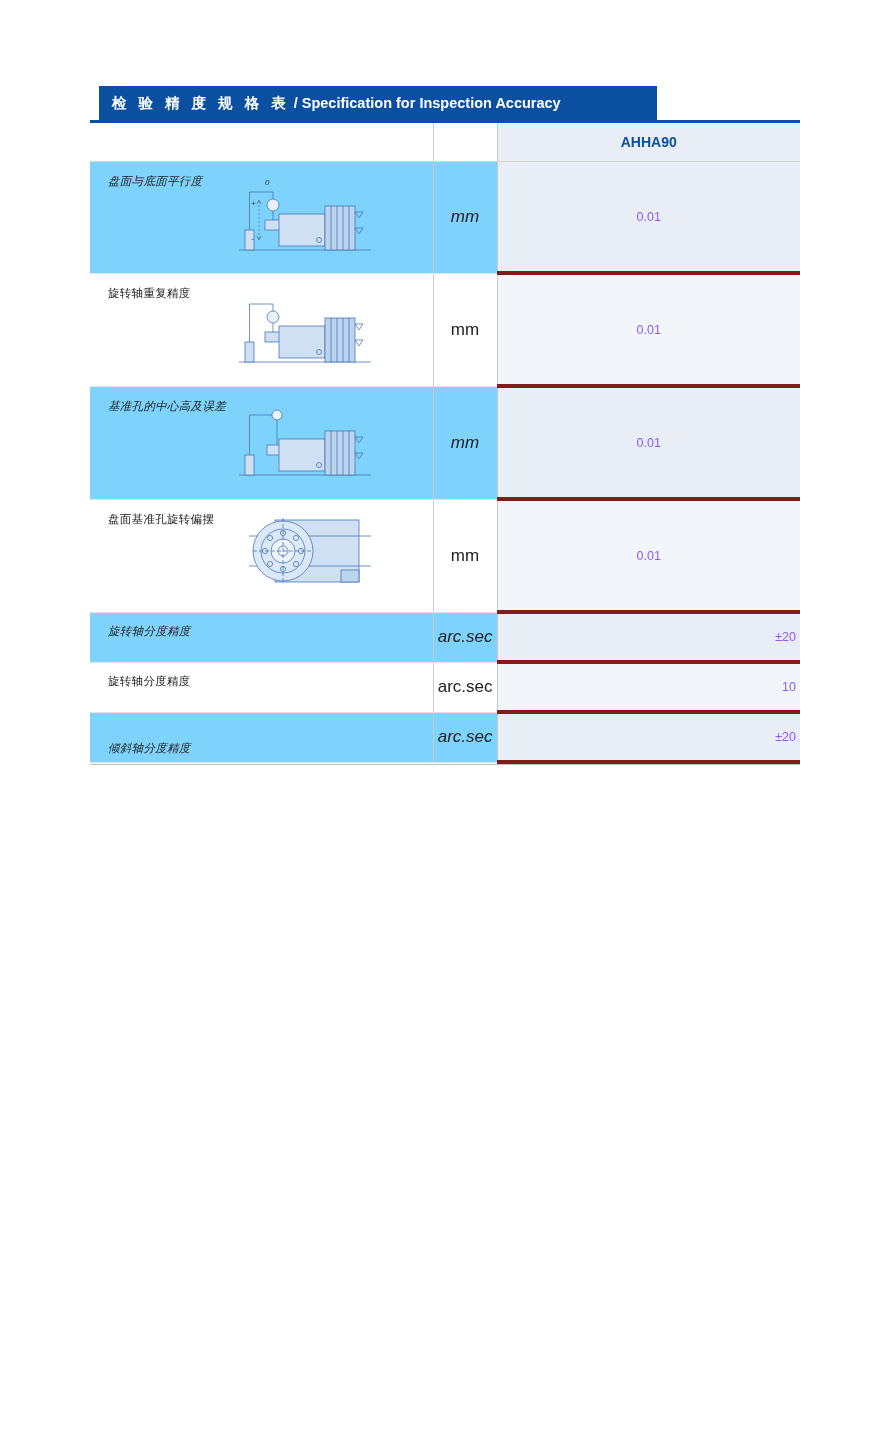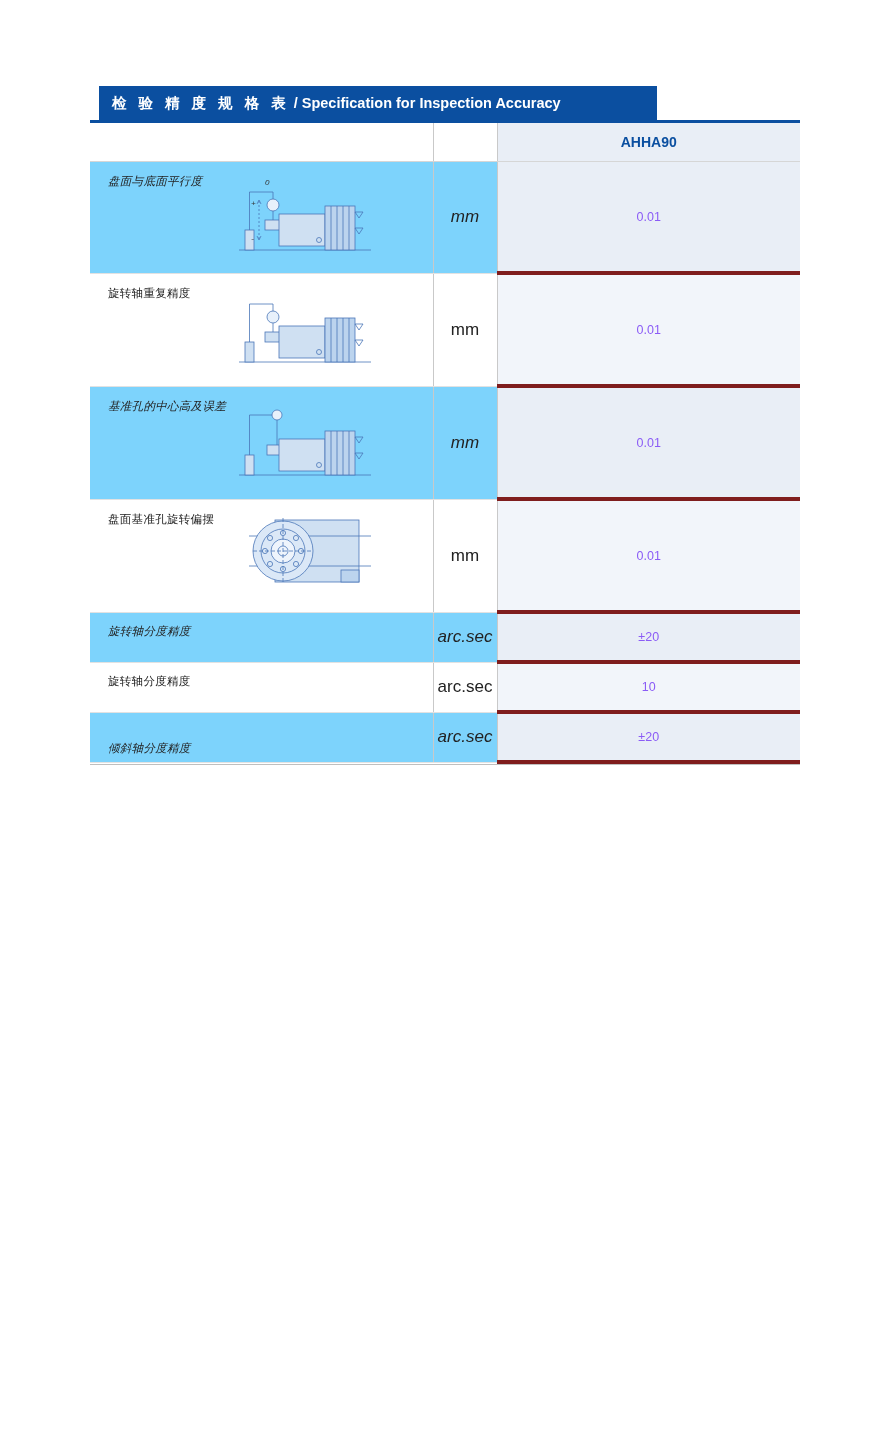--- a/index.html
+++ b/index.html
@@ -131,21 +131,21 @@
   .fig-holder {
     position: absolute;
     right: 58px;
     top: 14px;
     width: 140px;
     height: 84px;
   }
   .fig-holder svg { display: block; }
 
   .tall { height: 101px; }
-  .short { height: 38px; }
+  .short { height: 38px; text-align: right; }
 
   .bottom-rule {
     width: 710px;
     height: 1px;
     background: #bfbfbf;
   }
 </style>
 </head>
 <body>
 

